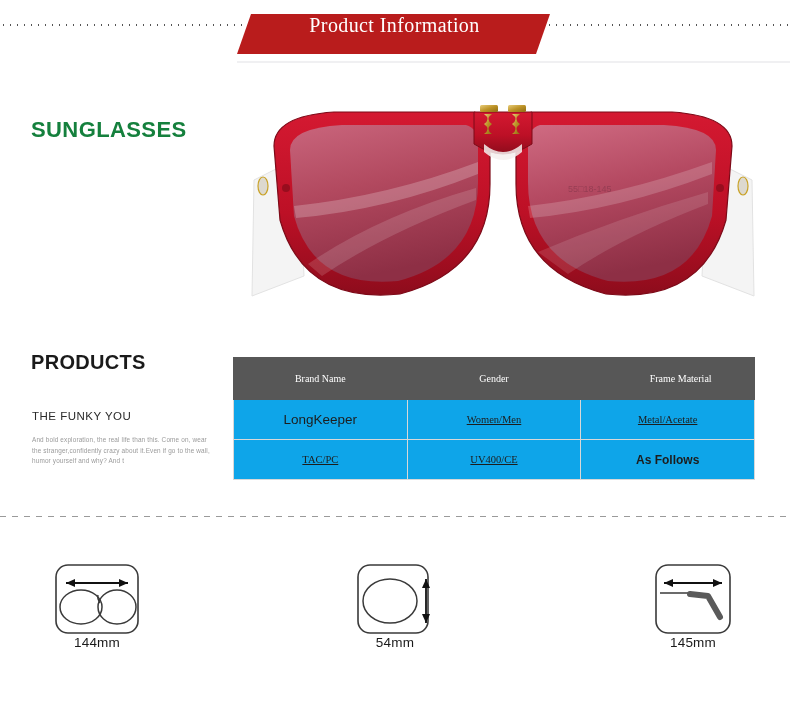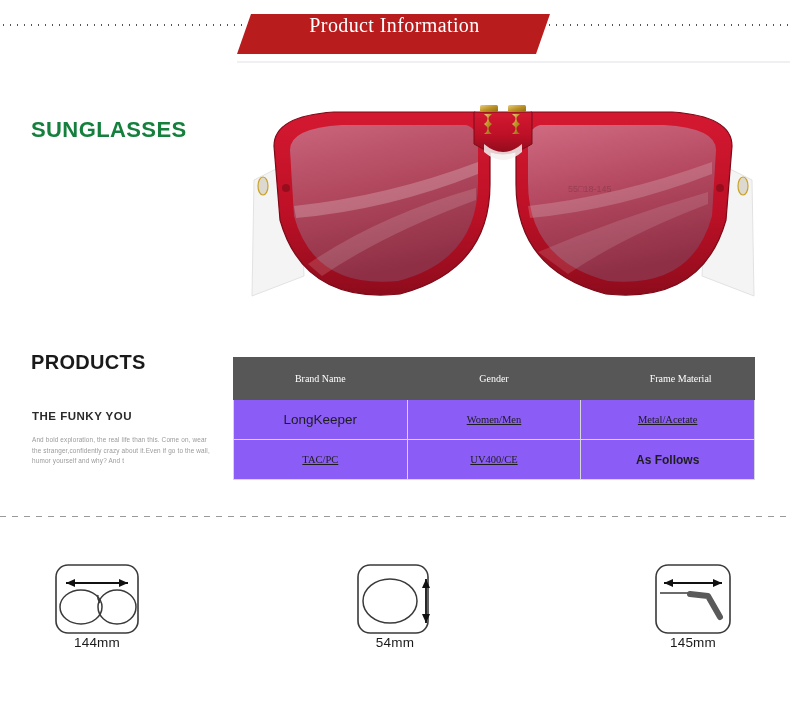--- a/index.html
+++ b/index.html
@@ -77,21 +77,21 @@
   }
 
   
   .copy-block {
     position: absolute;
     left: 32px; top: 410px;
     width: 180px;
   }
   .copy-head {
     font-size: 11.5px;
-    font-weight: bold;
+    font-weight: normal;
     color: #2a2a2a;
     letter-spacing: 0.5px;
     margin-bottom: 13px;
   }
   .copy-body {
     font-size: 6.4px;
     line-height: 10.5px;
     color: #9a9a9a;
     letter-spacing: 0.15px;
   }
@@ -118,21 +118,21 @@
   }
   .spec-table tr.head td {
     background: #575757;
     color: #ffffff;
     height: 41px;
     font-family: "Liberation Serif", serif;
     font-size: 10px;
     border-color: #575757;
   }
   .spec-table tr.val td {
-    background: #8b5cf6;
+    background: #0ea5e9;
     height: 39px;
     color: #1d1d1d;
   }
   .v-brand  { font-size: 13.5px; font-family: "Liberation Sans", sans-serif; }
   .v-serif  { font-size: 10.5px; font-family: "Liberation Serif", serif; text-decoration: underline; }
   .v-sans   { font-size: 12px; font-family: Liberation Sans, sans-serif; font-weight: bold; }
   .h-left   { text-align: left; padding-left: 26px !important; }
 
   .dash-rule {
     position: absolute;

